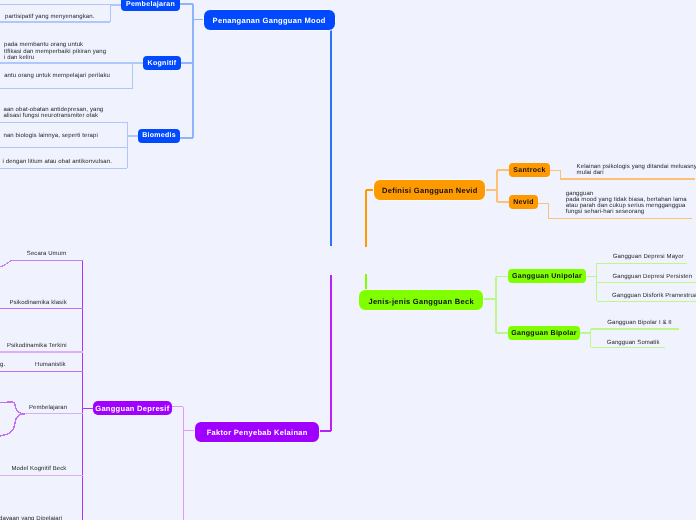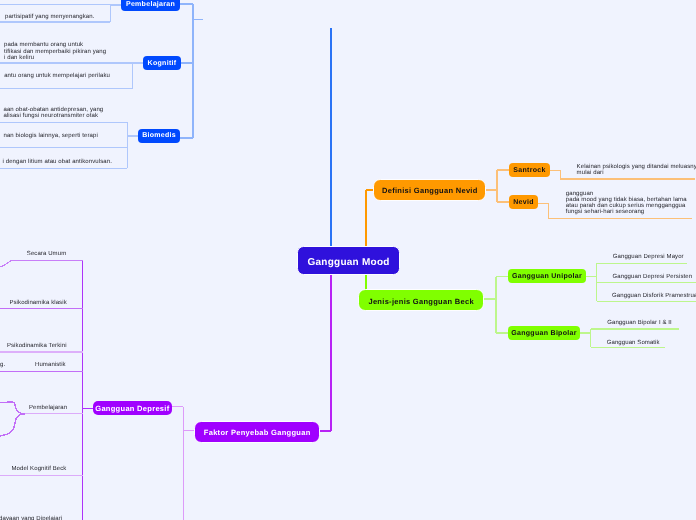--- a/index.html
+++ b/index.html
@@ -67,35 +67,35 @@
       <path d="M82.6,308.5 L-20,308.5" stroke="#c26ef7" stroke-width="1.3"></path>
       <path d="M82.6,352.1 L-20,352.1" stroke="#ddaffa" stroke-width="1.3"></path>
       <path d="M82.6,371.5 L-20,371.5" stroke="#c26ef7" stroke-width="1.3"></path>
       <path d="M82.6,413.6 L25,413.6" stroke="#dcabfa" stroke-width="1.3"></path>
       <path d="M25,413.8 C18,413.8 15.8,410 15.2,405.5 C14.3,399 11,403.2 -12,403.2" stroke="#c26ef7" stroke-width="1.35"></path>
       <path d="M25,413.8 C18,413.8 15.8,417.6 15.2,422.1 C14.3,430.6 11,436.8 -12,436.8" stroke="#c26ef7" stroke-width="1.35"></path>
       <path d="M82.6,475.2 L-20,475.2" stroke="#dcabfa" stroke-width="1.3"></path>
     </g>
   </svg>
 
-  <div class="node root">Gangguan Mood</div>
 
+  <div class="node lvl1 blue" style="left:202.7px;top:8.9px;width:132.9px;">Penanganan Gangguan Mood</div>
   <div class="node lvl2 blue" style="left:121px;top:-3px;width:59px;">Pembelajaran</div>
   <div class="node lvl2 blue" style="left:143px;top:56px;width:38px;">Kognitif</div>
   <div class="node lvl2 blue" style="left:138px;top:128.7px;width:42.2px;">Biomedis</div>
 
   <div class="node lvl1 orange" style="left:373.3px;top:179.1px;width:113px;">Definisi Gangguan Nevid</div>
   <div class="node lvl2 orange" style="left:509px;top:163px;width:41px;">Santrock</div>
   <div class="node lvl2 orange" style="left:509px;top:195px;width:29px;">Nevid</div>
 
   <div class="node lvl1 green" style="left:358px;top:289.2px;width:126.3px;">Jenis-jenis Gangguan Beck</div>
   <div class="node lvl2 green" style="left:508px;top:269px;width:78px;">Gangguan Unipolar</div>
   <div class="node lvl2 green" style="left:508px;top:326px;width:72px;">Gangguan Bipolar</div>
 
-  <div class="node lvl1 purple" style="left:194px;top:420.8px;width:126.4px;">Faktor Penyebab Gangguan</div>
+  <div class="node lvl1 purple" style="left:194px;top:420.8px;width:126.4px;">Faktor Penyebab Kelainan</div>
   <div class="node lvl2 purple" style="left:93px;top:400.9px;width:78.8px;height:14.6px;font-size:7.5px;border-radius:5px;padding-top:1px;">Gangguan Depresif</div>
 
   <div class="leaf" style="left:3.2px;top:14.2px;"> partisipatif yang menyenangkan.</div>
   <div class="leaf" style="left:4px;top:42.3px;">pada membantu orang untuk
 tifikasi dan memperbaiki pikiran yang
 i dan keliru</div>
   <div class="leaf" style="left:4.2px;top:73.1px;">antu orang untuk mempelajari perilaku</div>
   <div class="leaf" style="left:3.5px;top:107.2px;">aan obat-obatan antidepresan, yang
 alisasi fungsi neurotransmiter otak</div>
   <div class="leaf" style="left:3.5px;top:133.2px;">nan biologis lainnya, seperti terapi</div>

